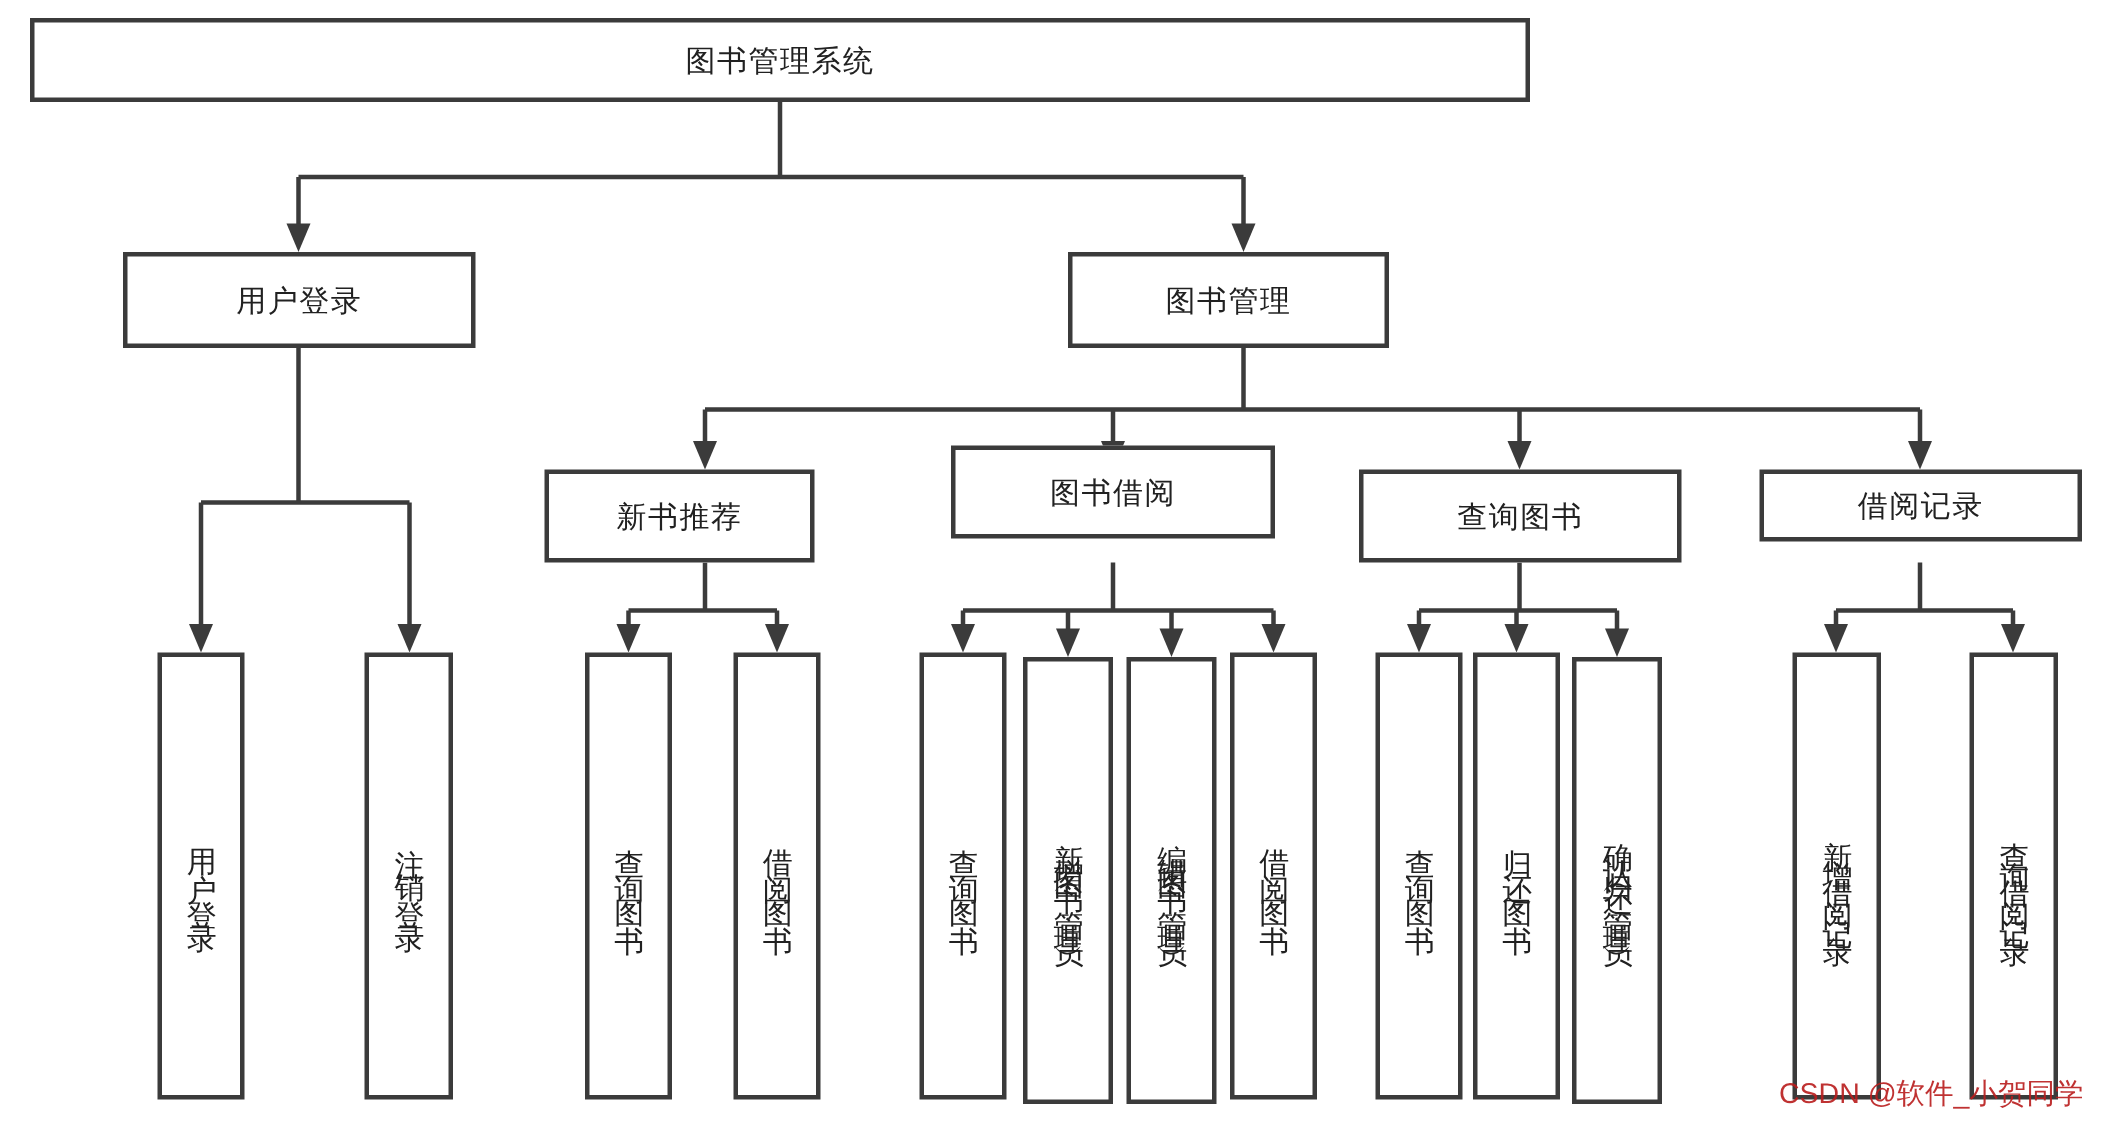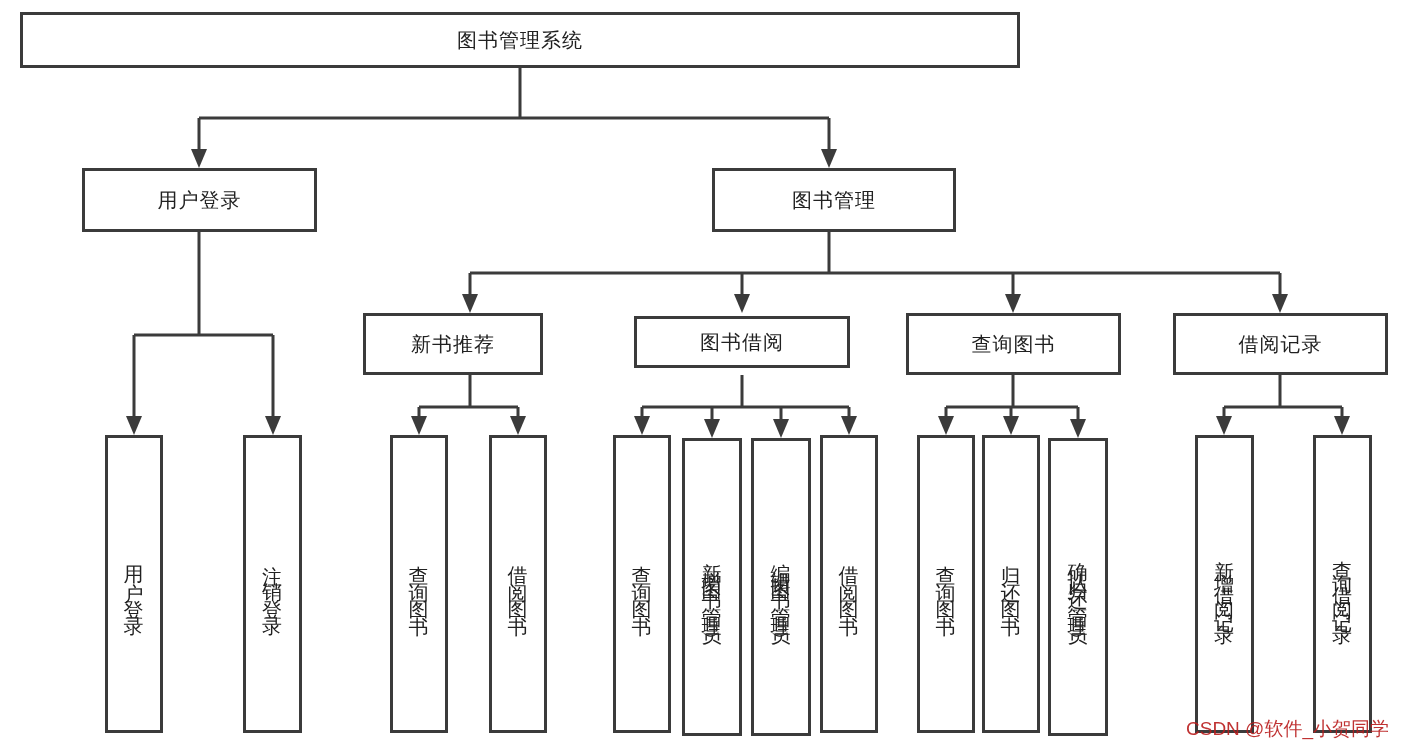--- a/index.html
+++ b/index.html
@@ -94,34 +94,34 @@
     </g>
   </svg>
 
   <div class="node" style="left:20px;top:12px;width:1000px;height:56px">
     <span class="hlabel">图书管理系统</span>
   </div>
 
   <div class="node" style="left:82px;top:168px;width:235px;height:64px">
     <span class="hlabel">用户登录</span>
   </div>
-  <div class="node" style="left:712px;top:168px;width:244px;height:64px">
+  <div class="node" style="left:712px;top:168px;width:214px;height:64px">
     <span class="hlabel">图书管理</span>
   </div>
 
   <div class="node" style="left:363px;top:313px;width:180px;height:62px">
     <span class="hlabel">新书推荐</span>
   </div>
-  <div class="node" style="left:634px;top:316px;width:216px;height:52px">
+  <div class="node" style="left:634px;top:297px;width:216px;height:62px">
     <span class="hlabel">图书借阅</span>
   </div>
   <div class="node" style="left:906px;top:313px;width:215px;height:62px">
     <span class="hlabel">查询图书</span>
   </div>
-  <div class="node" style="left:1173px;top:313px;width:215px;height:62px">
+  <div class="node" style="left:1173px;top:313px;width:215px;height:48px">
     <span class="hlabel">借阅记录</span>
   </div>
 
   <div class="node" style="left:105px;top:435px;width:58px;height:298px">
     <span class="vlabel ls-wide">用户登录</span>
   </div>
   <div class="node" style="left:243px;top:435px;width:59px;height:298px">
     <span class="vlabel ls-wide">注销登录</span>
   </div>
 

